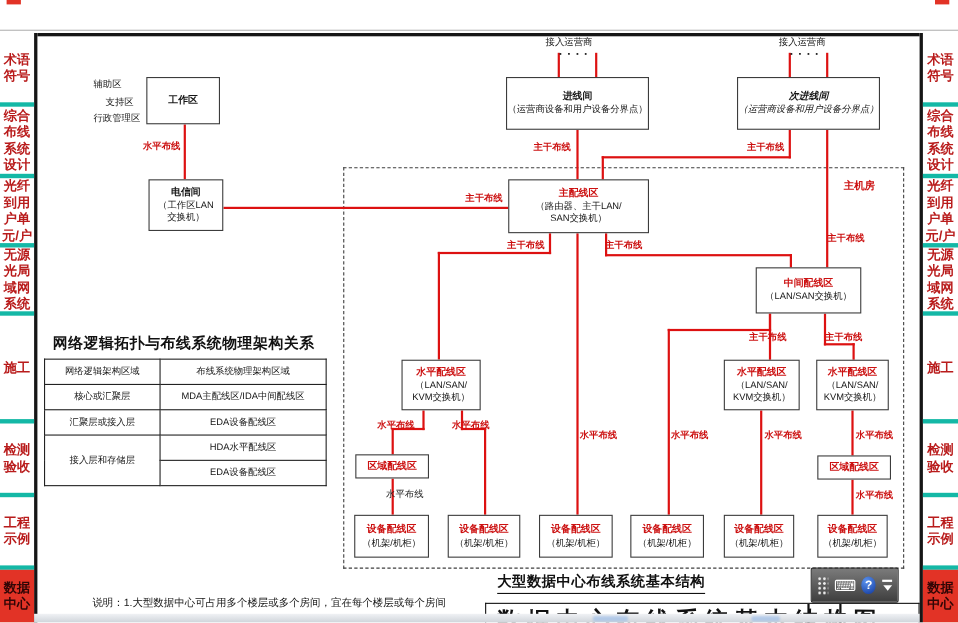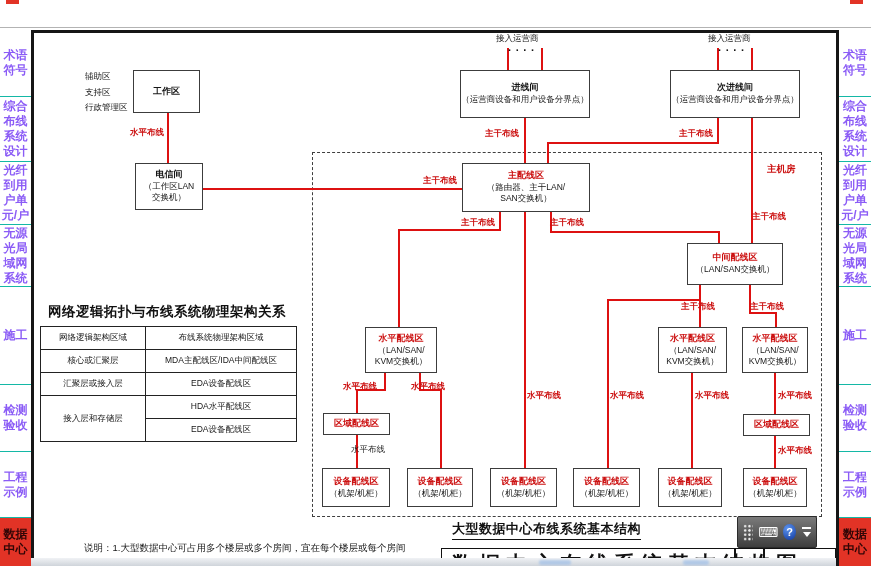--- a/index.html
+++ b/index.html
@@ -7,22 +7,22 @@
        font-family:"Liberation Sans","DejaVu Sans",sans-serif;}
   .abs{position:absolute}
   
   #hairline{position:absolute;left:0;top:27px;width:871px;height:1px;background:#b3b3b3}
   #frame-top{position:absolute;left:31px;top:30px;width:808px;height:3px;background:#161616}
   .corner-mark{position:absolute;top:0;width:13px;height:4px;background:#e23326}
   
   .sidebar{position:absolute;top:30px;width:31px;height:536px;background:#fff;display:flex;flex-direction:column}
   #sidebar-left{left:0;border-right:3px solid #161616}
   #sidebar-right{right:0;width:32px;border-left:3px solid #161616}
-  .sbitem{box-sizing:border-box;border-bottom:1px solid #14b8a6;display:flex;flex-direction:column;
-          align-items:center;justify-content:center;color:#8b5cf6;font-weight:bold;font-size:12px;line-height:15px;white-space:nowrap}
+  .sbitem{box-sizing:border-box;border-bottom:4px solid #14b8a6;display:flex;flex-direction:column;
+          align-items:center;justify-content:center;color:#b91c1c;font-weight:bold;font-size:12px;line-height:15px;white-space:nowrap}
   .sbitem.sel{background:#e23326;color:#310606;border-bottom:none}
   
   .box{position:absolute;background:#fff;border:1.5px solid #3c3c3c;display:flex;flex-direction:column;
        align-items:center;justify-content:center;font-size:8.5px;line-height:1.32;color:#161616;
        text-align:center;white-space:nowrap;box-sizing:border-box}
   .box .t1{font-weight:bold;font-size:9px}
   .rd{color:#cc1111}
   .cline{position:absolute;background:#dd1111}
   .elabel{position:absolute;font-size:8.5px;font-weight:bold;color:#cc1111;white-space:nowrap}
   .elabel.blk{color:#1b1b1b;font-weight:normal}
@@ -226,21 +226,21 @@
     </div>
     <div class="box" style="left: 135px; top: 163px; width: 68px; height: 47px;">
       <div class="t1 ">电信间</div>
       <div class="">（工作区LAN</div>
       <div class="">交换机）</div>
     </div>
     <div class="box" style="left: 460px; top: 70px; width: 130px; height: 48px;">
       <div class="t1 ">进线间</div>
       <div class="">（运营商设备和用户设备分界点）</div>
     </div>
-    <div class="box" style="left: 670px; top: 70px; width: 130px; height: 48px;">
+    <div class="box" style="left: 670px; top: 70px; width: 130px; height: 48px; font-style: italic;">
       <div class="t1 ">次进线间</div>
       <div class="">（运营商设备和用户设备分界点）</div>
     </div>
     <div class="box" style="left: 462px; top: 163px; width: 128px; height: 49px;">
       <div class="t1 rd">主配线区</div>
       <div class="">（路由器、主干LAN/</div>
       <div class="">SAN交换机）</div>
     </div>
     <div class="box" style="left: 687px; top: 243px; width: 96px; height: 42px;">
       <div class="t1 rd">中间配线区</div>
@@ -302,21 +302,21 @@
     <div class="elabel" style="left: 750px; top: 301px;">主干布线</div>
     <div class="elabel" style="left: 343px; top: 381px;">水平布线</div>
     <div class="elabel" style="left: 411px; top: 381px;">水平布线</div>
     <div class="elabel" style="left: 527px; top: 390px;">水平布线</div>
     <div class="elabel" style="left: 610px; top: 390px;">水平布线</div>
     <div class="elabel" style="left: 695px; top: 390px;">水平布线</div>
     <div class="elabel" style="left: 778px; top: 390px;">水平布线</div>
     <div class="elabel blk" style="left: 351px; top: 444px;">水平布线</div>
     <div class="elabel" style="left: 778px; top: 445px;">水平布线</div>
     <div class="flabel" style="left: 85px; top: 71px;">辅助区</div>
-    <div class="flabel" style="left: 85px; top: 87px;">支持区</div>
+    <div class="flabel" style="left: 96px; top: 87px;">支持区</div>
     <div class="flabel" style="left: 85px; top: 102px;">行政管理区</div>
     <div class="flabel" style="left: 496px; top: 33px;">接入运营商</div>
     <div class="flabel" style="left: 708px; top: 33px;">接入运营商</div>
     <div class="flabel dots" style="left: 508px; top: 44px;">····</div>
     <div class="flabel dots" style="left: 718px; top: 44px;">····</div>
   </div>
 
 <div id="float-toolbar">
   <div id="drag-dots"></div>
   <div id="kbd-btn">⌨</div>

